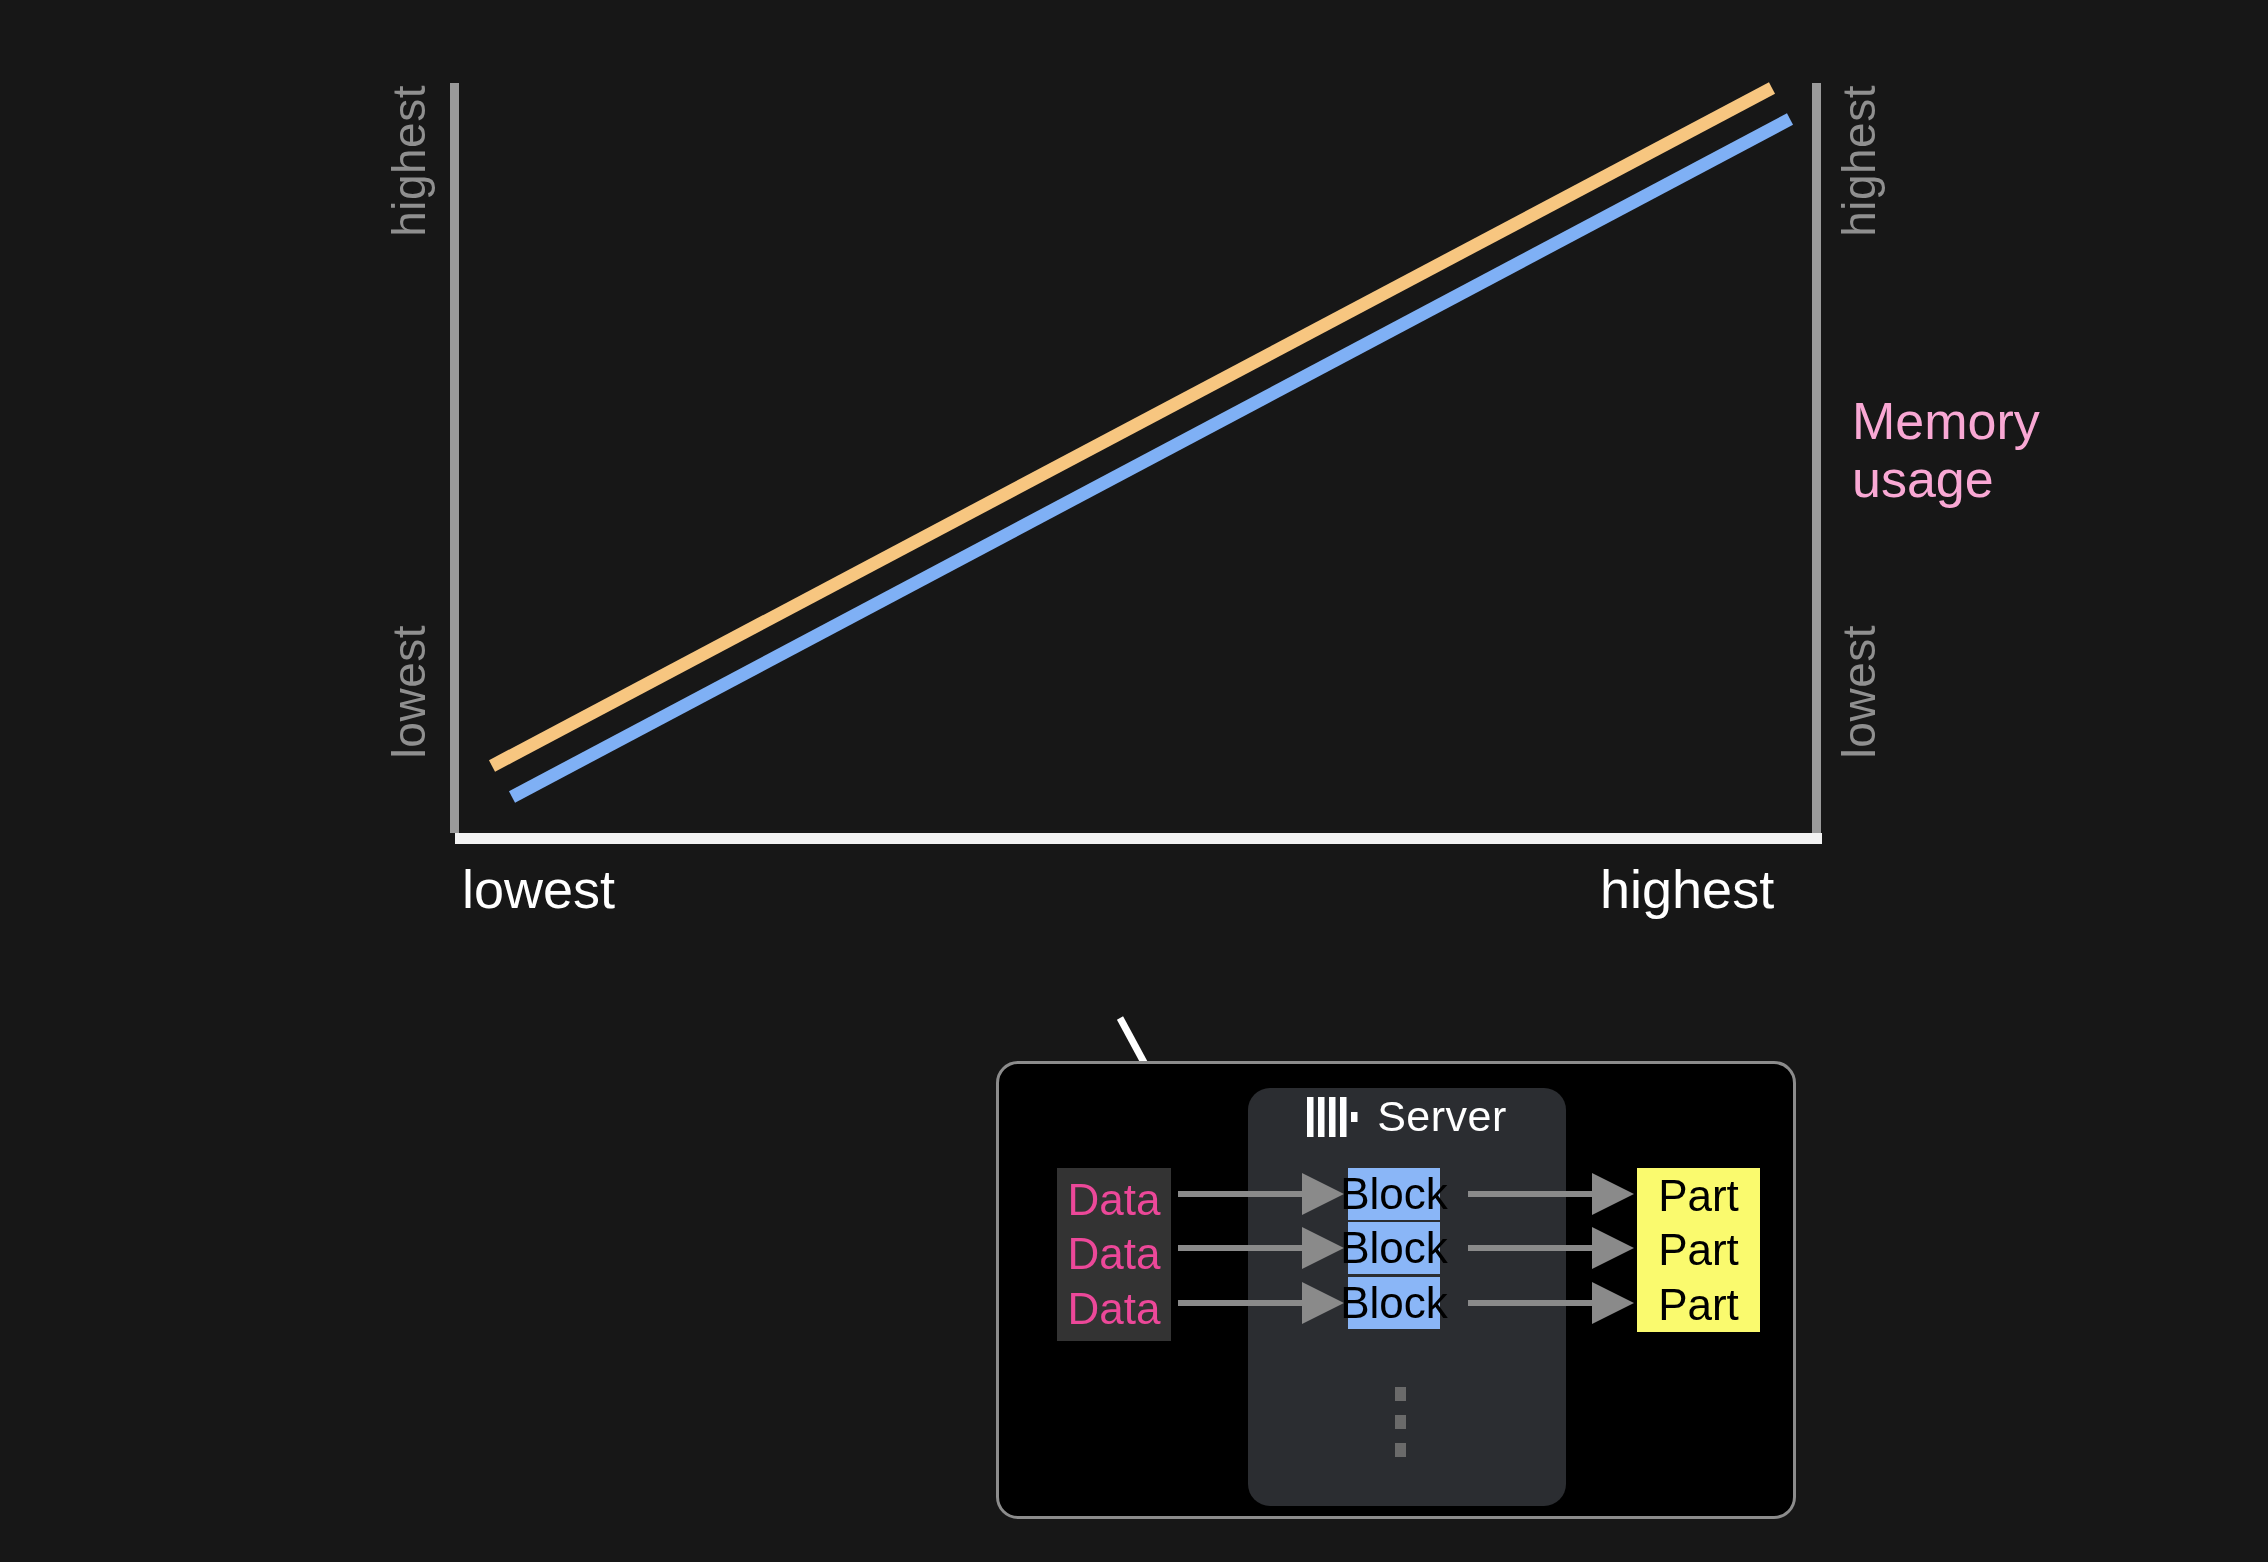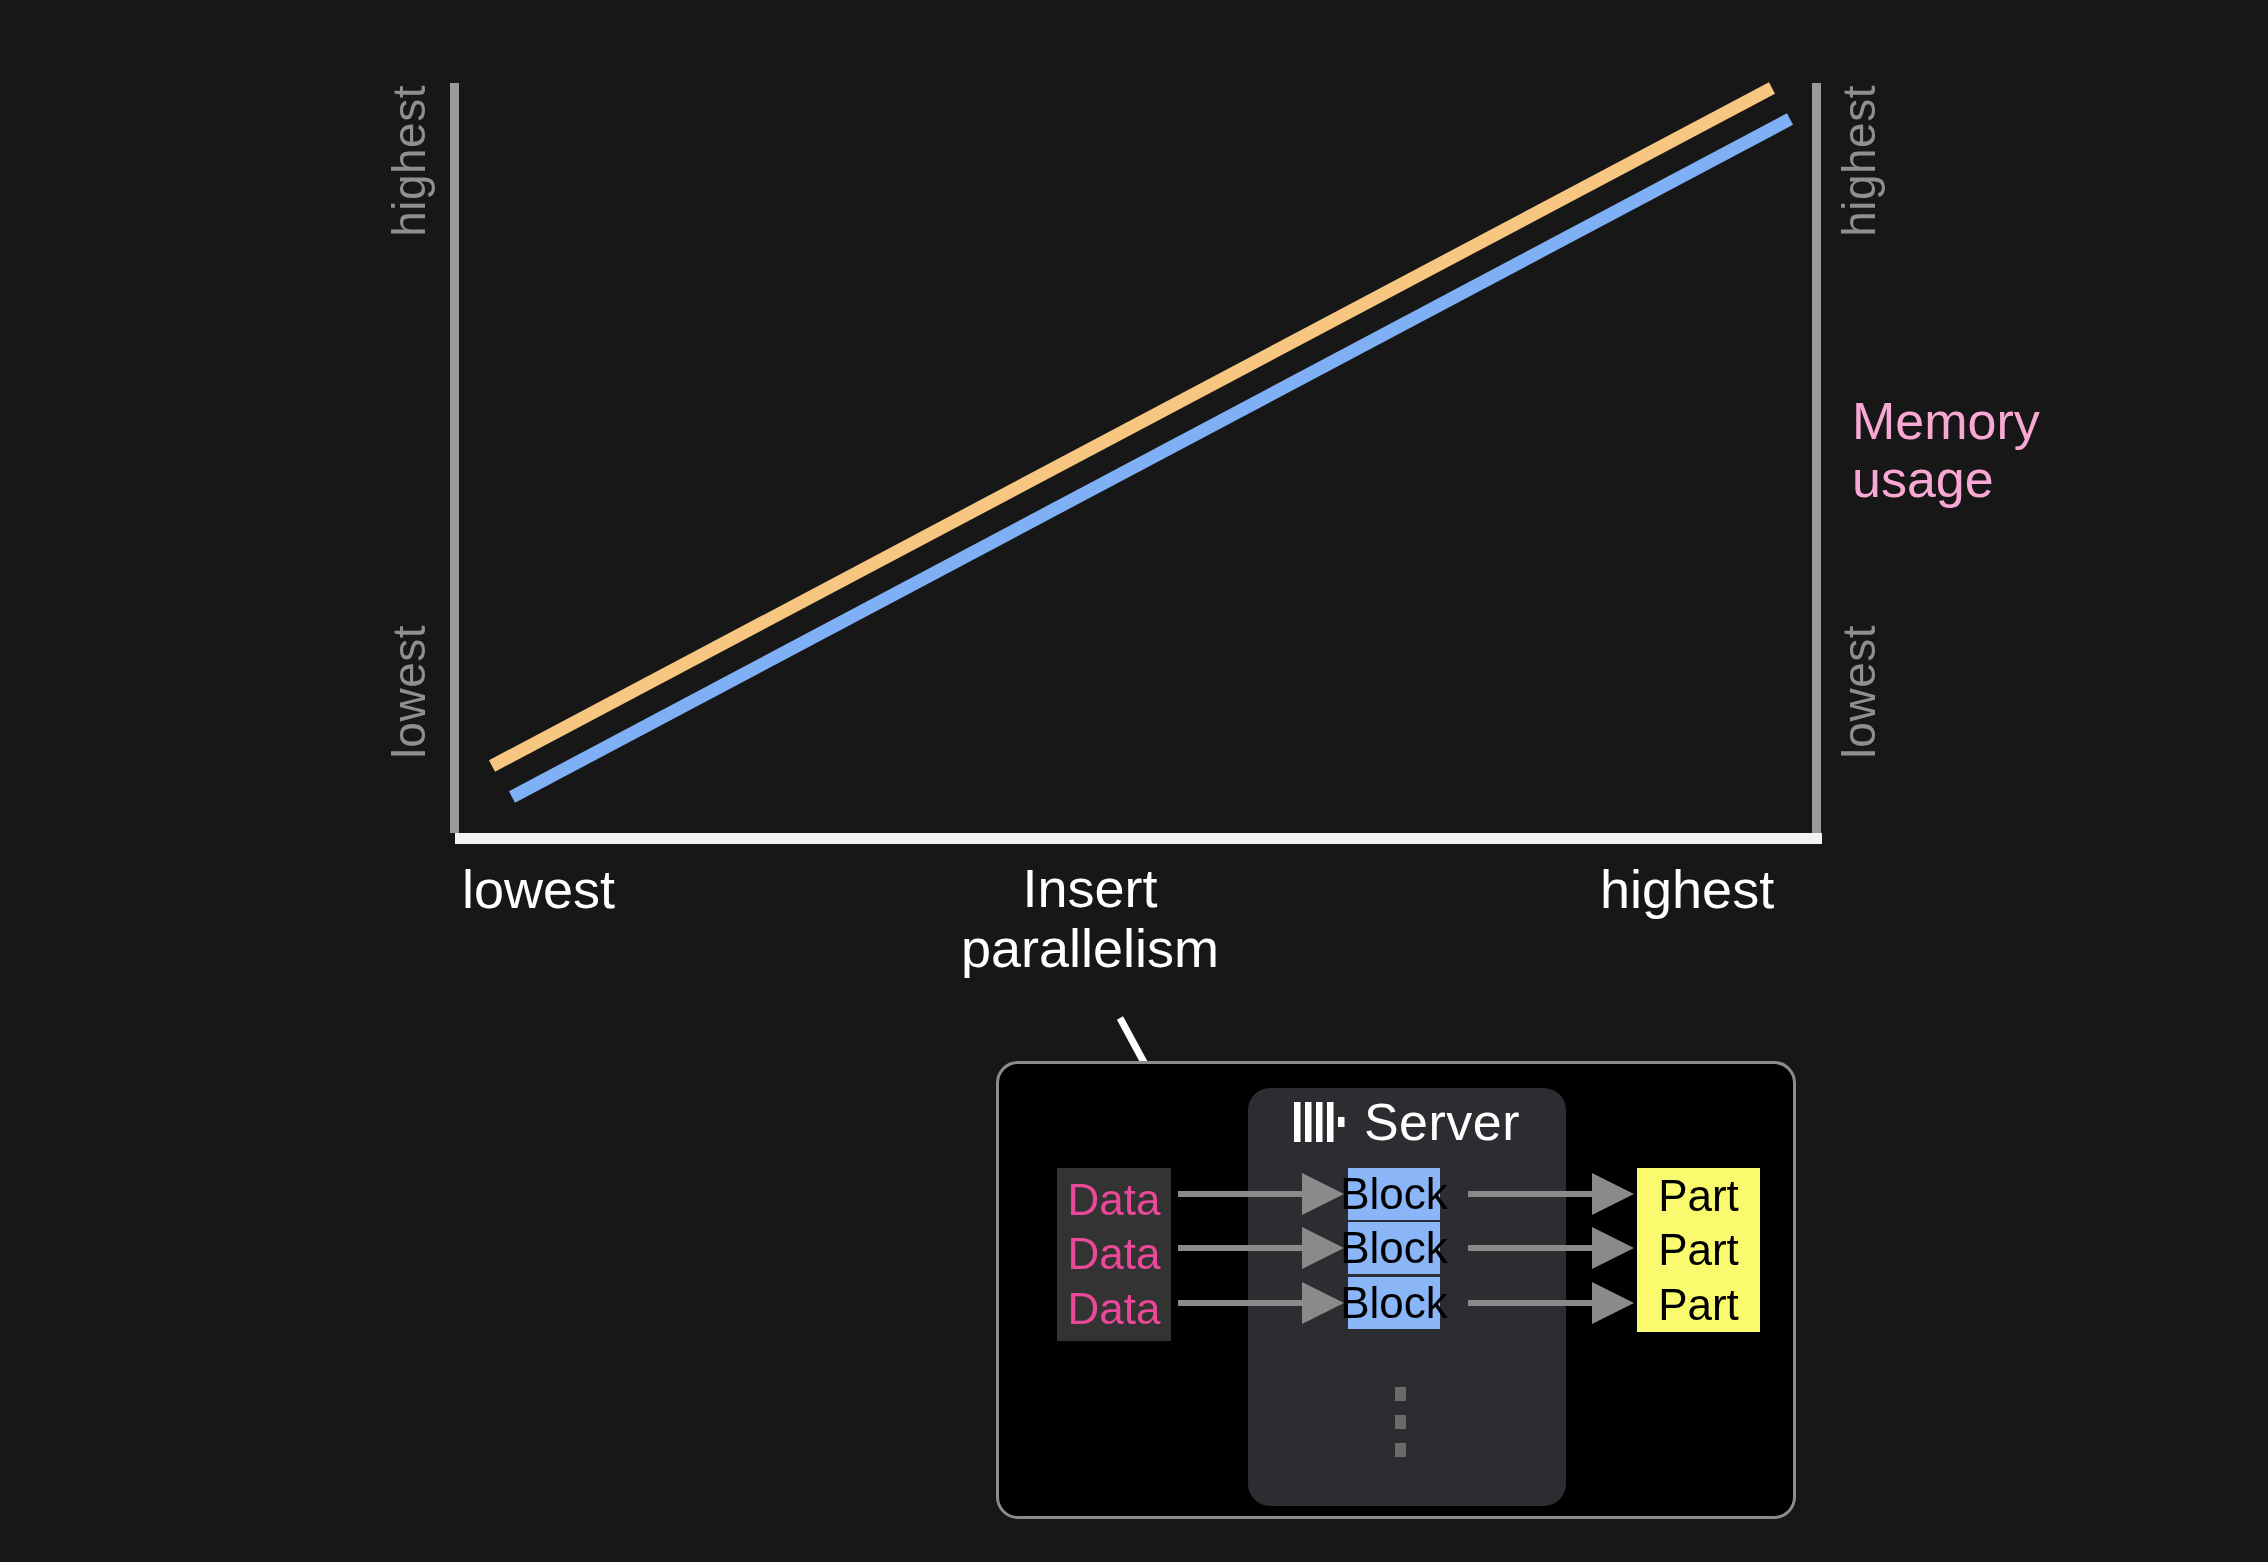--- a/index.html
+++ b/index.html
@@ -107,21 +107,21 @@
     left: 1248px; top: 1092px;
     width: 318px;
     display: flex;
     align-items: center;
     justify-content: center;
     gap: 16px;
   }
   #ch-logo { display: block; }
   #server-label {
     color: #ffffff;
-    font-size: 52px;
+    font-size: 43px;
     letter-spacing: 0.5px;
   }
 
   .node {
     position: absolute;
     display: flex;
     align-items: center;
     justify-content: center;
     font-size: 44px;
     box-sizing: border-box;
@@ -166,22 +166,20 @@
   <div class="axis-title" id="memory-title">Memory
 usage</div>
 
   <svg id="plot-svg" width="2268" height="1010">
     <line id="series-ingest" x1="492" y1="766" x2="1772" y2="88" stroke="#f7c680" stroke-width="13" stroke-linecap="butt"></line>
     <line id="series-memory" x1="512" y1="797" x2="1790" y2="119" stroke="#7fb0f5" stroke-width="13" stroke-linecap="butt"></line>
   </svg>
 
   <div class="x-tick" id="x-lowest">lowest</div>
   <div class="x-tick" id="x-highest">highest</div>
-  <div id="x-axis-title">Insert
-parallelism</div>
 </div>
 
 <svg id="pointer-arrow" width="260" height="210">
   <g fill="#ffffff" stroke="#ffffff">
     <path d="M 20 18 L 101 168" stroke-width="7" fill="none"></path>
     <path d="M 112 196 L 82 142 L 133 150 Z" stroke-width="3"></path>
   </g>
 </svg>
 
 <div id="diagram-panel"></div>

